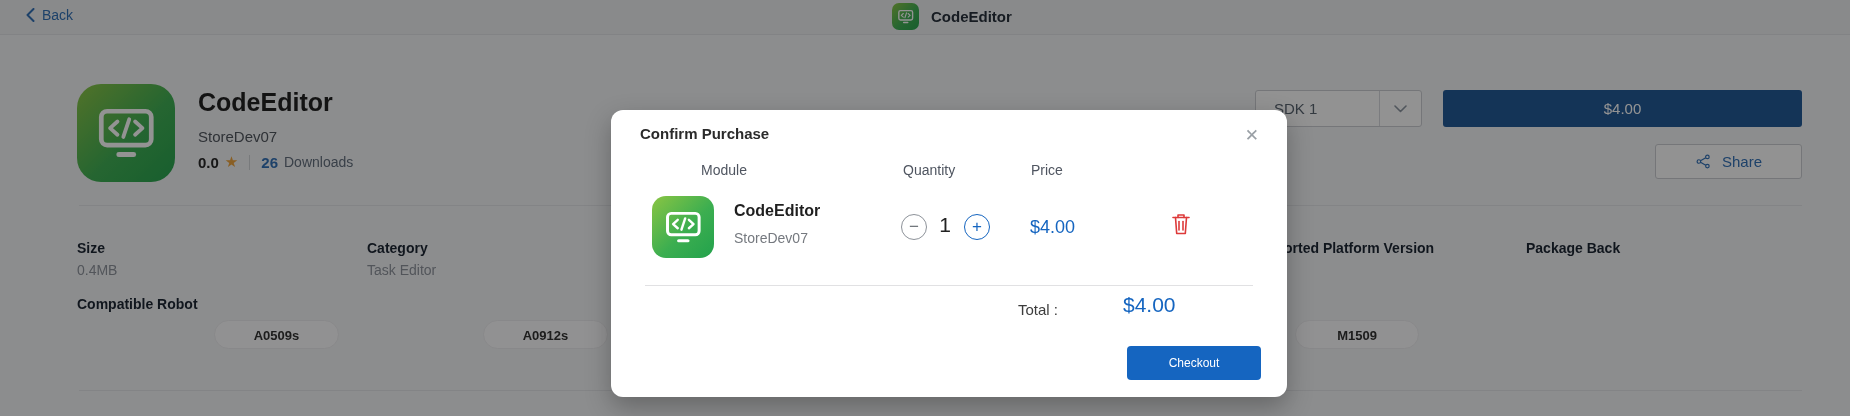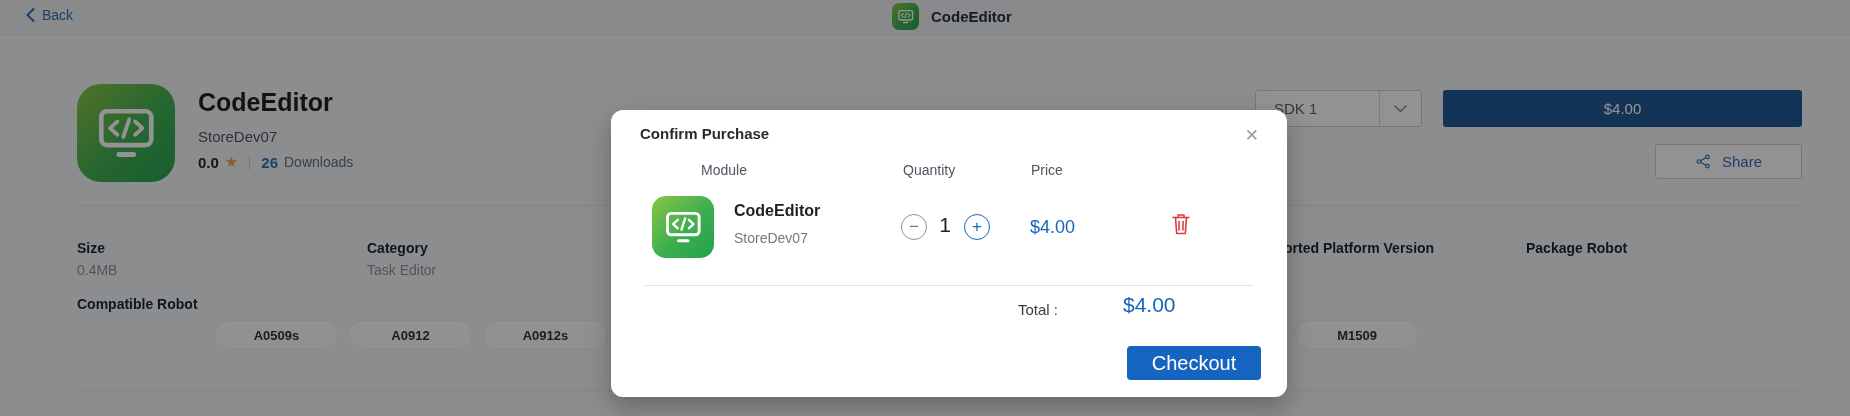--- a/index.html
+++ b/index.html
@@ -56,21 +56,21 @@
   .mitem-dev{position:absolute;left:123px;top:120px;font-size:14px;color:#75797f;}
   .qty-btn{position:absolute;top:104px;width:26px;height:26px;border-radius:50%;box-sizing:border-box;display:flex;align-items:center;justify-content:center;font-size:17px;cursor:pointer;background:#fff;}
   .qty-minus{left:290px;border:1.6px solid #8d9299;color:#6d7278;}
   .qty-plus{left:353px;border:1.9px solid #1565c0;color:#1565c0;}
   .qty-val{position:absolute;left:316px;top:103px;width:36px;text-align:center;font-size:21px;color:#222;}
   .mitem-price{position:absolute;left:419px;top:107px;font-size:18px;color:#1565c0;}
   .trash{position:absolute;left:560px;top:102px;width:20px;height:24px;cursor:pointer;}
   .mdiv{position:absolute;left:34px;right:34px;top:175px;height:1px;background:#e1e1e3;}
   .total-label{position:absolute;left:407px;top:191px;font-size:15px;color:#3c3c3c;}
   .total-value{position:absolute;left:512px;top:183px;font-size:21px;color:#1565c0;}
-  .checkout-btn{position:absolute;left:516px;top:236px;width:134px;height:34px;background:#1565c0;border-radius:4px;color:#fff;font-size:20px;display:flex;align-items:center;justify-content:center;cursor:pointer;}
+  .checkout-btn{position:absolute;left:516px;top:236px;width:134px;height:34px;background:#1565c0;border-radius:4px;color:#fff;font-size:12px;display:flex;align-items:center;justify-content:center;cursor:pointer;}
 </style>
 </head>
 <body>
 
 <div class="screen">
 
   <div class="topbar">
     <div class="back">
       <span style="display:flex;">
         <svg width="9" height="14" viewBox="0 0 9 14">
@@ -140,25 +140,24 @@
     <span>Share</span>
   </div>
 
   <div class="hdiv div1"></div>
 
   <div class="dcol-label" style="left:77px;">Size</div>
   <div class="dcol-value" style="left:77px;">0.4MB</div>
   <div class="dcol-label" style="left:367px;">Category</div>
   <div class="dcol-value" style="left:367px;">Task Editor</div>
   <div class="dcol-label" style="left:1249px;">Supported Platform Version</div>
-  <div class="dcol-label" style="left:1526px;">Package Robot</div>
+  <div class="dcol-label" style="left:1526px;">Package Back</div>
 
   <div class="compat-label">Compatible Robot</div>
   <div class="chip" style="left:214px;width:125px;">A0509s</div>
-  <div class="chip" style="left:348px;width:125px;">A0912</div>
   <div class="chip" style="left:483px;width:125px;">A0912s</div>
   <div class="chip" style="left:1295px;width:124px;">M1509</div>
 
   <div class="hdiv div2"></div>
 
   <div class="overlay"></div>
 
   <div class="modal">
     <div class="modal-title">Confirm Purchase</div>
     <div class="modal-close">✕</div>

